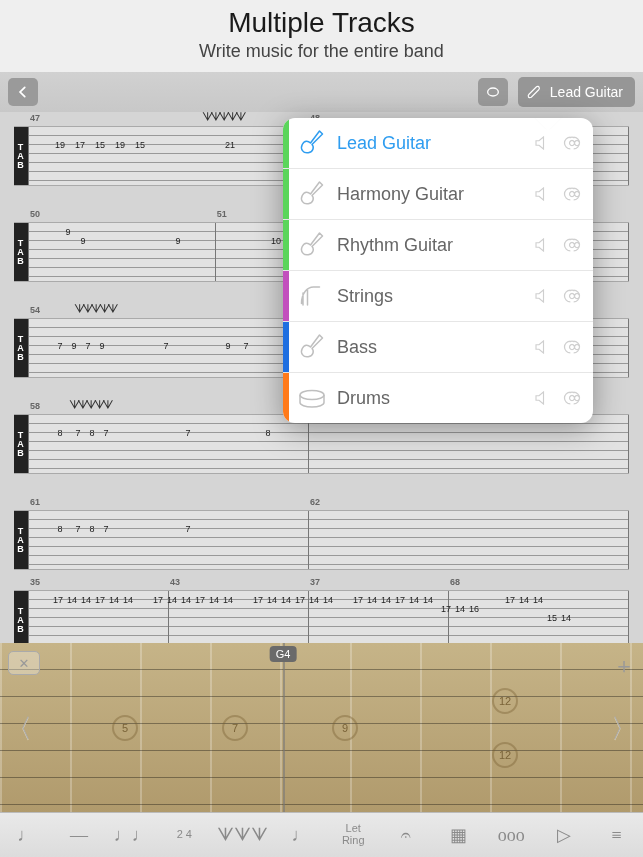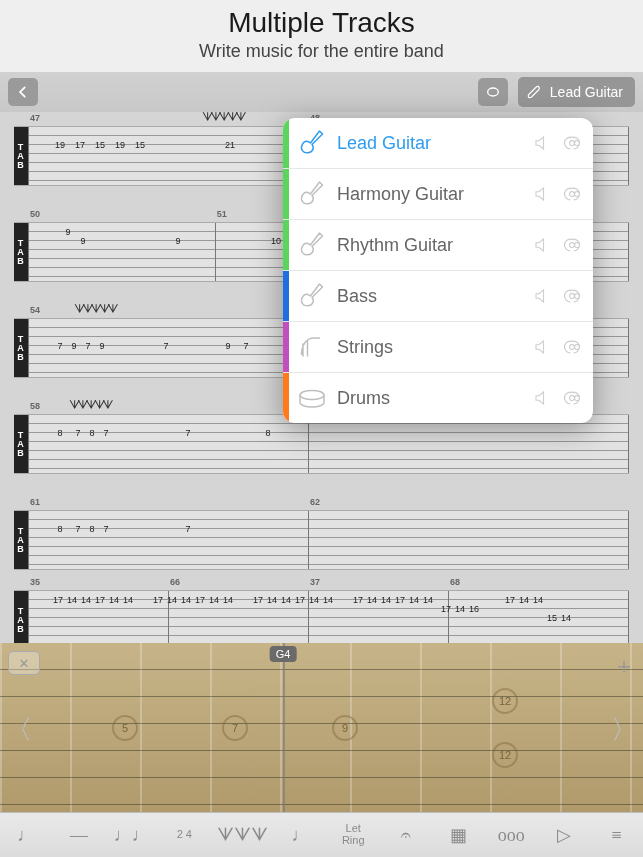--- a/index.html
+++ b/index.html
@@ -192,21 +192,21 @@
         <div class="staff" style="top: 518px;">
           <div class="lines"></div>
           <div class="tabmark">
             <span>T</span>
             <span>A</span>
             <span>B</span>
           </div>
           <div class="barline" style="left: 14px;"></div>
           <div class="measno" style="left: 16px;">35</div>
           <div class="barline" style="left: 154px;"></div>
-          <div class="measno" style="left: 156px;">66</div>
+          <div class="measno" style="left: 156px;">43</div>
           <div class="barline" style="left: 294px;"></div>
           <div class="measno" style="left: 296px;">37</div>
           <div class="barline" style="left: 434px;"></div>
           <div class="measno" style="left: 436px;">68</div>
           <div class="barline" style="right: 0px;"></div>
           <div class="fret" style="left: 44px; top: 9px;">17</div>
           <div class="fret" style="left: 58px; top: 9px;">14</div>
           <div class="fret" style="left: 72px; top: 9px;">14</div>
           <div class="fret" style="left: 86px; top: 9px;">17</div>
           <div class="fret" style="left: 100px; top: 9px;">14</div>
@@ -297,47 +297,47 @@
               </svg>
             </div>
             <div class="ctl-icon">
               <svg width="20" height="18" viewBox="0 0 24 20">
                 <path d="M3 10a7 7 0 0 1 7-7M21 10a7 7 0 0 0-7-7M3 10a7 7 0 0 0 7 7M21 10a7 7 0 0 1-7 7M9 10a3 3 0 1 1 0 .01M15 10a3 3 0 1 1 0 .01" fill="none" stroke="#cfcfcf" stroke-width="1.5"></path>
                 <path d="M9 4a5 5 0 0 1 6 0" fill="none" stroke="#cfcfcf" stroke-width="1.5"></path>
               </svg>
             </div>
           </div>
           <div class="track-row">
+            <div class="color-strip" style="background:#c24fbd"></div>
+            <div class="track-icon">
+              <svg width="30" height="24" viewBox="0 0 40 32">
+                <path d="M6 26 C6 12 14 4 22 4 L30 4 M8 28 L8 12 M14 28 L14 8" stroke="#bfbfbf" stroke-width="2" fill="none" stroke-linecap="round"></path>
+              </svg>
+            </div>
+            <div class="track-name">Strings</div>
+            <div class="ctl-icon">
+              <svg width="18" height="18" viewBox="0 0 24 24">
+                <path d="M4 9v6h4l6 5V4L8 9H4z" fill="none" stroke="#cfcfcf" stroke-width="1.5"></path>
+              </svg>
+            </div>
+            <div class="ctl-icon">
+              <svg width="20" height="18" viewBox="0 0 24 20">
+                <path d="M3 10a7 7 0 0 1 7-7M21 10a7 7 0 0 0-7-7M3 10a7 7 0 0 0 7 7M21 10a7 7 0 0 1-7 7M9 10a3 3 0 1 1 0 .01M15 10a3 3 0 1 1 0 .01" fill="none" stroke="#cfcfcf" stroke-width="1.5"></path>
+                <path d="M9 4a5 5 0 0 1 6 0" fill="none" stroke="#cfcfcf" stroke-width="1.5"></path>
+              </svg>
+            </div>
+          </div>
+          <div class="track-row">
             <div class="color-strip" style="background:#1f6fe0"></div>
             <div class="track-icon">
               <svg width="30" height="30" viewBox="0 0 40 40">
                 <path d="M30 4 L34 8 L20 22 C23 25 22 32 15 33 C8 34 4 28 7 22 C10 16 15 17 18 20 Z" stroke="#bfbfbf" stroke-width="2" fill="none" stroke-linejoin="round"></path>
               </svg>
             </div>
             <div class="track-name">Bass</div>
-            <div class="ctl-icon">
-              <svg width="18" height="18" viewBox="0 0 24 24">
-                <path d="M4 9v6h4l6 5V4L8 9H4z" fill="none" stroke="#cfcfcf" stroke-width="1.5"></path>
-              </svg>
-            </div>
-            <div class="ctl-icon">
-              <svg width="20" height="18" viewBox="0 0 24 20">
-                <path d="M3 10a7 7 0 0 1 7-7M21 10a7 7 0 0 0-7-7M3 10a7 7 0 0 0 7 7M21 10a7 7 0 0 1-7 7M9 10a3 3 0 1 1 0 .01M15 10a3 3 0 1 1 0 .01" fill="none" stroke="#cfcfcf" stroke-width="1.5"></path>
-                <path d="M9 4a5 5 0 0 1 6 0" fill="none" stroke="#cfcfcf" stroke-width="1.5"></path>
-              </svg>
-            </div>
-          </div>
-          <div class="track-row">
-            <div class="color-strip" style="background:#c24fbd"></div>
-            <div class="track-icon">
-              <svg width="30" height="24" viewBox="0 0 40 32">
-                <path d="M6 26 C6 12 14 4 22 4 L30 4 M8 28 L8 12 M14 28 L14 8" stroke="#bfbfbf" stroke-width="2" fill="none" stroke-linecap="round"></path>
-              </svg>
-            </div>
-            <div class="track-name">Strings</div>
             <div class="ctl-icon">
               <svg width="18" height="18" viewBox="0 0 24 24">
                 <path d="M4 9v6h4l6 5V4L8 9H4z" fill="none" stroke="#cfcfcf" stroke-width="1.5"></path>
               </svg>
             </div>
             <div class="ctl-icon">
               <svg width="20" height="18" viewBox="0 0 24 20">
                 <path d="M3 10a7 7 0 0 1 7-7M21 10a7 7 0 0 0-7-7M3 10a7 7 0 0 0 7 7M21 10a7 7 0 0 1-7 7M9 10a3 3 0 1 1 0 .01M15 10a3 3 0 1 1 0 .01" fill="none" stroke="#cfcfcf" stroke-width="1.5"></path>
                 <path d="M9 4a5 5 0 0 1 6 0" fill="none" stroke="#cfcfcf" stroke-width="1.5"></path>
               </svg>

